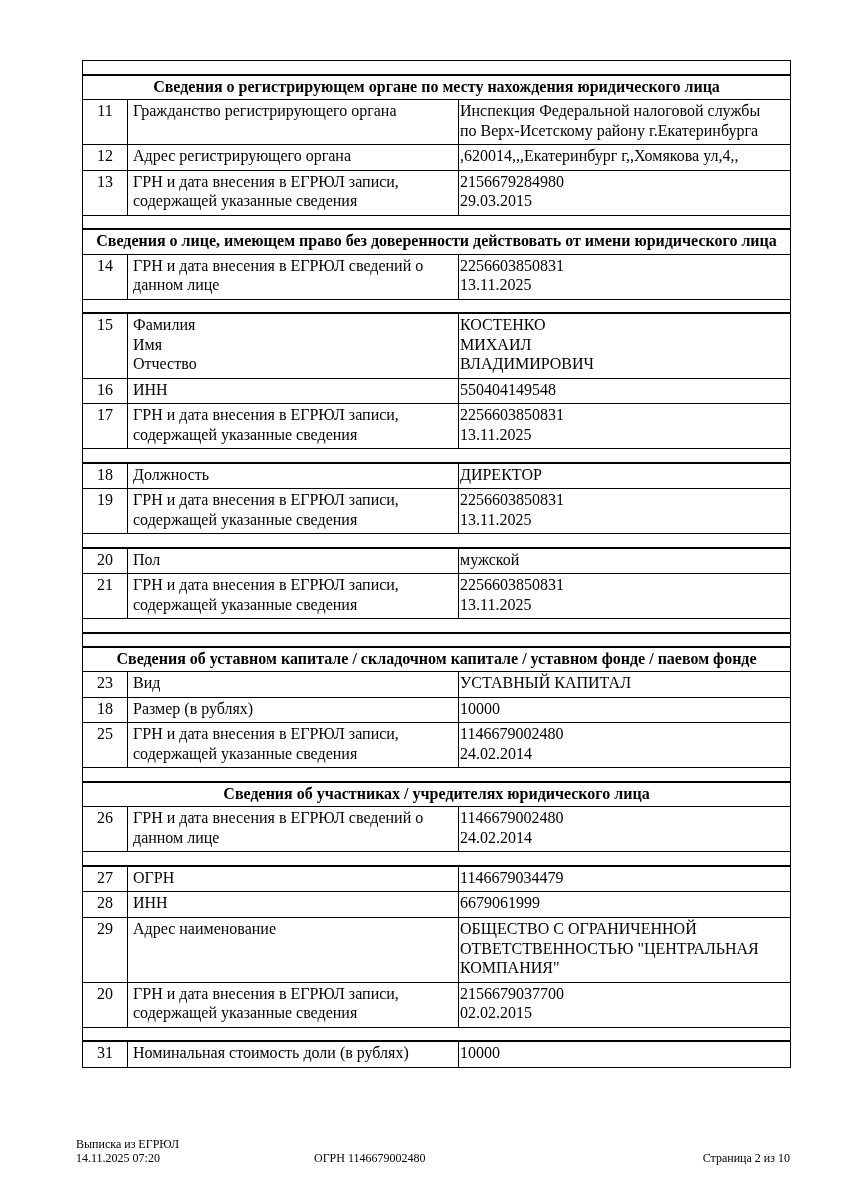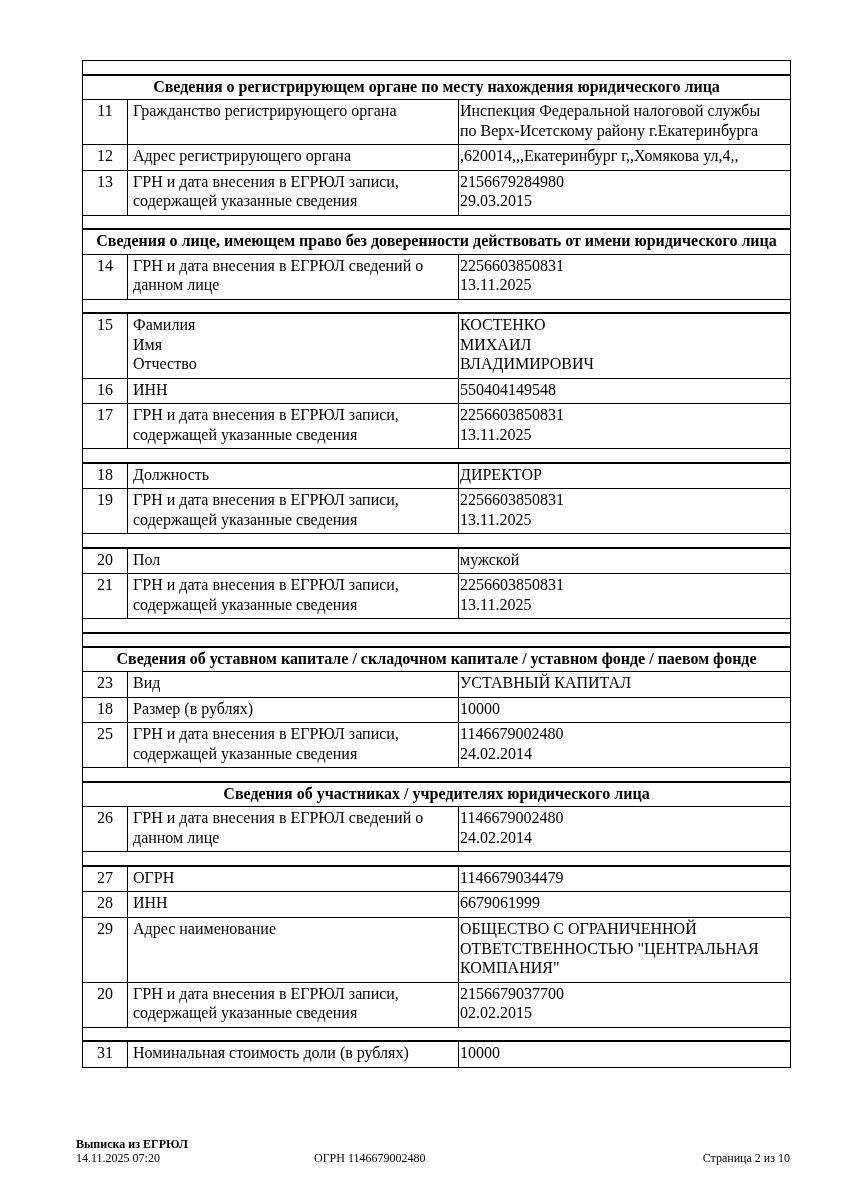--- a/index.html
+++ b/index.html
@@ -56,21 +56,21 @@
     position: absolute;
     left: 76px;
     top: 1138px;
     width: 714px;
     font-size: 12px;
     line-height: 1.15;
     display: flex;
     align-items: flex-end;
   }
   .footer-left { flex: 1 1 0; text-align: left; }
-  .footer-left .f-bold { font-weight: bold; }
+  .footer-left .f-bold { font-weight: normal; }
   .footer-center { flex: 1 1 0; }
   .footer-right { flex: 1 1 0; text-align: right; }
 </style>
 </head>
 <body>
 
 <div class="page">
 
   <table class="registry">
     <colgroup>

